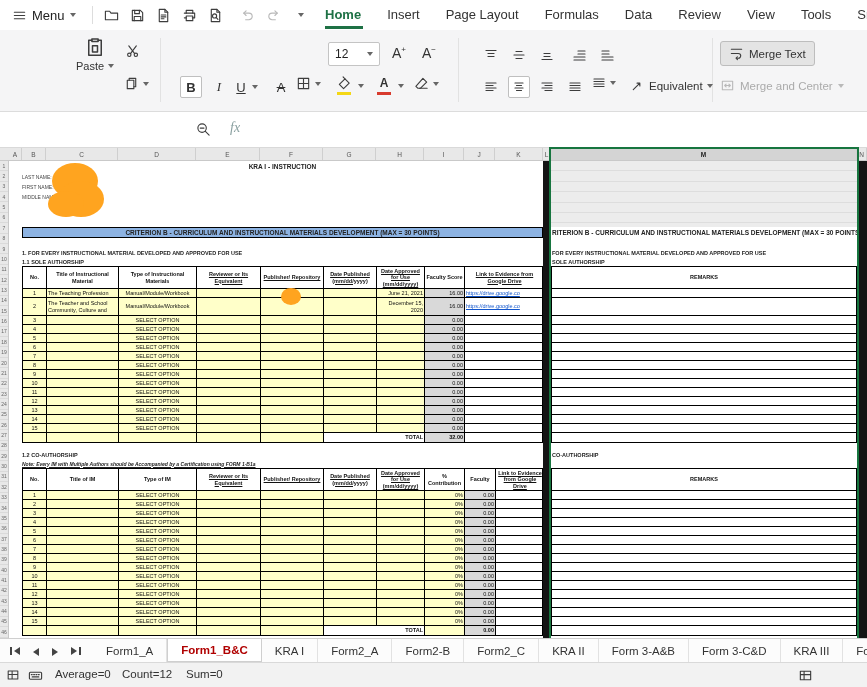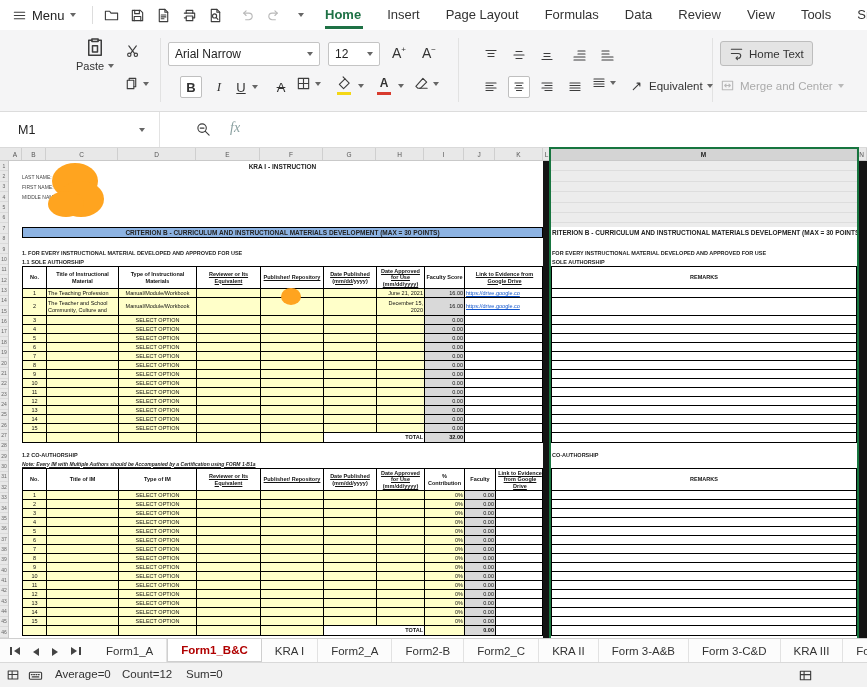--- a/index.html
+++ b/index.html
@@ -171,24 +171,20 @@
     </span>
   <span class="rb ctl" style="left:124px;top:46px">
       <svg class="ic" width="15" height="15" viewBox="0 0 16 16">
         <path d="M5.5 4.5V2.5h7v9h-2"></path>
         <path d="M3.5 4.5h7v9h-7z"></path>
       </svg>
       <span class="chev"></span>
     </span>
   <div class="vline" style="left:160px;top:8px;height:64px"></div>
 
-  <div class="rb inputbox" style="left:168px;top:12px;width:152px;height:24px">
-    <span>Arial Narrow</span>
-    <span class="chev"></span>
-  </div>
   <div class="rb inputbox" style="left:328px;top:12px;width:52px;height:24px">
     <span>12</span>
     <span class="chev"></span>
   </div>
   <span class="rb" style="left:392px;top:15px;font-size:14px;color:#333">A<sup style="font-size:8px">+</sup></span>
   <span class="rb" style="left:422px;top:15px;font-size:14px;color:#333">A<sup style="font-size:8px">−</sup></span>
 
   <span class="rb fmt boxed" style="left:180px;top:46px;font-weight:bold">B</span>
   <span class="rb fmt" style="left:208px;top:46px;font-style:italic;font-family:'Liberation Serif',serif">I</span>
   <span class="rb ctl" style="left:234px;top:46px">
@@ -287,37 +283,33 @@
         <path d="M3.5 12.5l7-7M10.5 5.5h-3M10.5 5.5v3"></path>
       </svg>
       <span>Equivalent</span>
       <span class="chev"></span>
     </span>
   <span class="rb wrapbtn" style="left:720px;top:11px">
       <svg class="ic" width="15" height="15" viewBox="0 0 16 16">
         <path d="M2.5 3.5h11M2.5 8h7.5a2.5 2.5 0 1 1 0 5H9"></path>
         <path d="M9 11.5L7.5 13l1.5 1.5"></path>
       </svg>
-      <span>Home Text</span>
+      <span>Merge Text</span>
     </span>
   <span class="rb mergebtn" style="left:720px;top:48px">
       <svg class="ic dis" width="15" height="15" viewBox="0 0 16 16">
         <path d="M2.5 3.5h11v9h-11z"></path>
         <path d="M5 8h6M6.5 6.5L5 8l1.5 1.5M9.5 6.5L11 8l-1.5 1.5"></path>
       </svg>
       <span>Merge and Center</span>
       <span class="chev dis"></span>
     </span>
 </div>
 
 <div id="formula">
-  <div id="namebox">
-    <span>M1</span>
-    <span class="chev"></span>
-  </div>
   <span style="position:absolute;left:196px;top:10px">
       <svg class="ic" width="15" height="15" viewBox="0 0 16 16">
         <circle cx="6.5" cy="6.5" r="4.5"></circle>
         <path d="M10 10l4 4M4.5 6.5h4"></path>
       </svg>
     </span>
   <span id="fx">fx</span>
   <span style="position:absolute;left:260px;top:9px;font-size:11px;color:#222"></span>
 </div>
 

